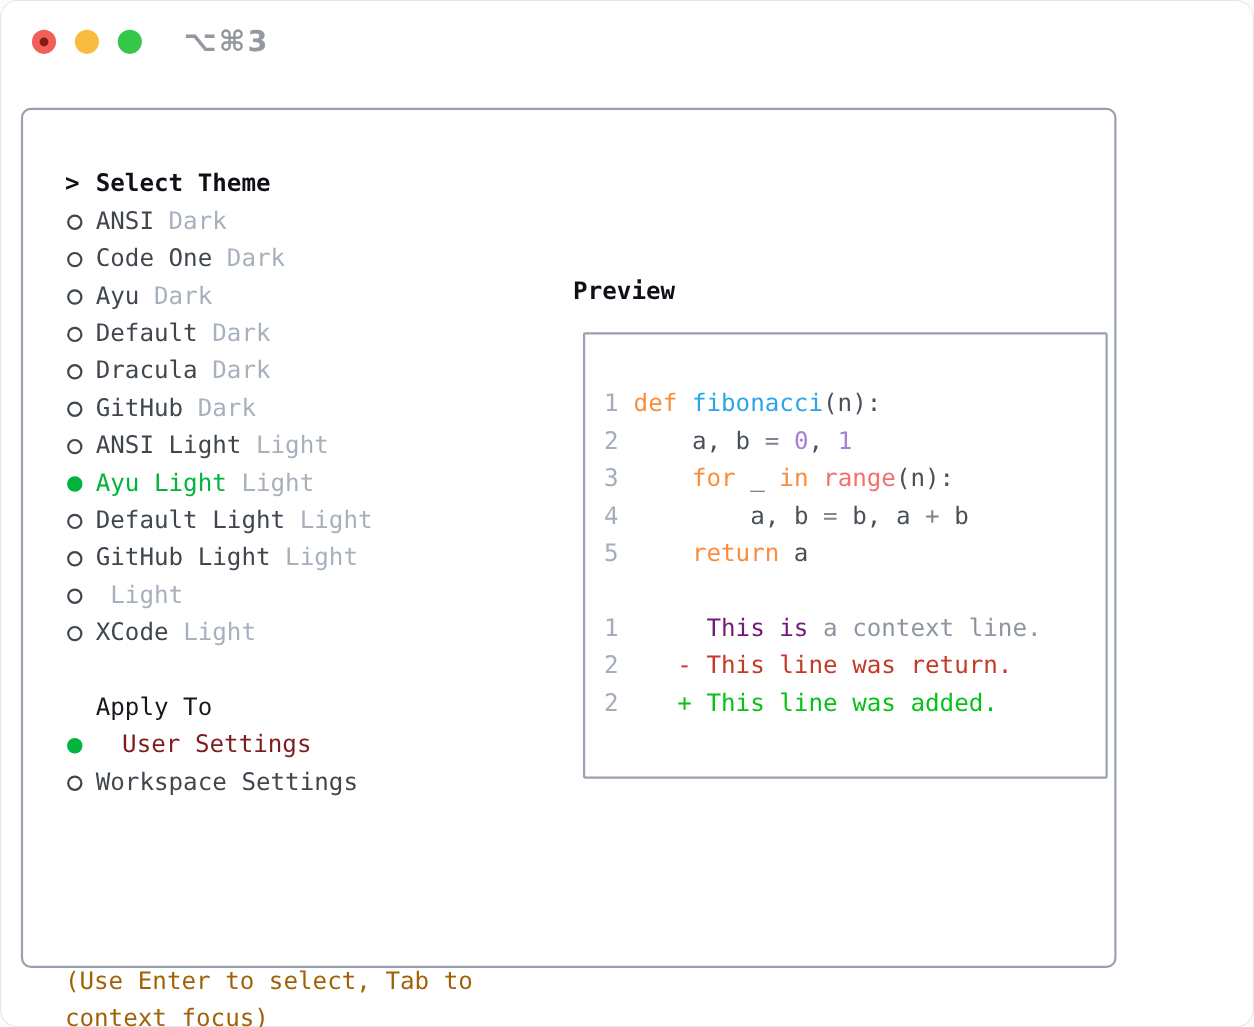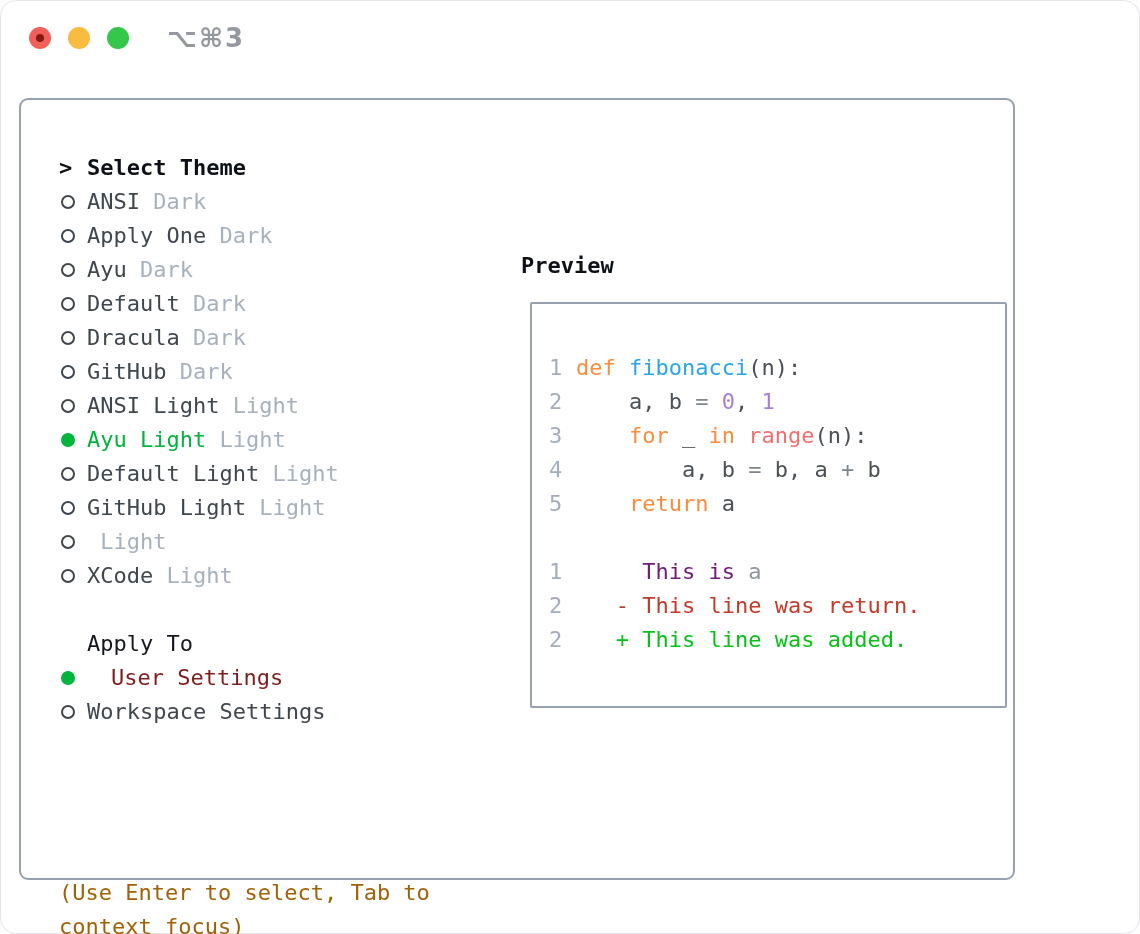--- a/index.html
+++ b/index.html
@@ -57,21 +57,21 @@
   </div>
 
   <div class="panel">
 
     <div class="rows" id="theme-list" style="top:51px;">
       <div class="row">
         <span class="glyph-col"><span class="prompt">&gt;</span></span>
         <span class="hdr">Select Theme</span>
       </div>
     <div class="row"><span class="glyph-col"><span class="circle"></span></span><span class="t-name">ANSI</span><span class="t-tag"> Dark</span></div>
-        <div class="row"><span class="glyph-col"><span class="circle"></span></span><span class="t-name">Apply One</span><span class="t-tag"> Dark</span></div>
+        <div class="row"><span class="glyph-col"><span class="circle"></span></span><span class="t-name">Code One</span><span class="t-tag"> Dark</span></div>
         <div class="row"><span class="glyph-col"><span class="circle"></span></span><span class="t-name">Ayu</span><span class="t-tag"> Dark</span></div>
         <div class="row"><span class="glyph-col"><span class="circle"></span></span><span class="t-name">Default</span><span class="t-tag"> Dark</span></div>
         <div class="row"><span class="glyph-col"><span class="circle"></span></span><span class="t-name">Dracula</span><span class="t-tag"> Dark</span></div>
         <div class="row"><span class="glyph-col"><span class="circle"></span></span><span class="t-name">GitHub</span><span class="t-tag"> Dark</span></div>
         <div class="row"><span class="glyph-col"><span class="circle"></span></span><span class="t-name">ANSI Light</span><span class="t-tag"> Light</span></div>
         <div class="row"><span class="glyph-col"><span class="circle sel" style="background: rgb(0, 180, 60);"></span></span><span class="t-name" style="color: rgb(0, 180, 60);">Ayu Light</span><span class="t-tag"> Light</span></div>
         <div class="row"><span class="glyph-col"><span class="circle"></span></span><span class="t-name">Default Light</span><span class="t-tag"> Light</span></div>
         <div class="row"><span class="glyph-col"><span class="circle"></span></span><span class="t-name">GitHub Light</span><span class="t-tag"> Light</span></div>
         <div class="row"><span class="glyph-col"><span class="circle"></span></span><span class="t-tag"> Light</span></div>
         <div class="row"><span class="glyph-col"><span class="circle"></span></span><span class="t-name">XCode</span><span class="t-tag"> Light</span></div>
@@ -89,19 +89,19 @@
     <div class="hint"><span>(Use Enter to select, Tab to</span><br><span>context focus)</span></div>
 
     <div class="pv-title">Preview</div>
     <div class="pv-box" id="code-lines">
         <div class="code-line"><span class="lnum" style="color: rgb(164, 173, 187);">1</span><span style="color: rgb(250, 140, 59);">def </span><span class="it" style="color: rgb(42, 165, 232);">fibonacci</span><span style="color: rgb(74, 80, 88);">(n):</span></div>
         <div class="code-line"><span class="lnum" style="color: rgb(164, 173, 187);">2</span><span style="color: rgb(74, 80, 88);">    </span><span class="it" style="color: rgb(74, 80, 88);">a</span><span style="color: rgb(74, 80, 88);">, </span><span class="it" style="color: rgb(74, 80, 88);">b</span><span style="color: rgb(125, 133, 143);"> = </span><span style="color: rgb(168, 127, 216);">0</span><span style="color: rgb(74, 80, 88);">, </span><span style="color: rgb(168, 127, 216);">1</span></div>
         <div class="code-line"><span class="lnum" style="color: rgb(164, 173, 187);">3</span><span style="color: rgb(74, 80, 88);">    </span><span style="color: rgb(250, 140, 59);">for</span><span style="color: rgb(74, 80, 88);"> _ </span><span style="color: rgb(250, 140, 59);">in</span><span style="color: rgb(74, 80, 88);"> </span><span style="color: rgb(242, 112, 109);">range</span><span style="color: rgb(74, 80, 88);">(n):</span></div>
         <div class="code-line"><span class="lnum" style="color: rgb(164, 173, 187);">4</span><span style="color: rgb(74, 80, 88);">        </span><span class="it" style="color: rgb(74, 80, 88);">a</span><span style="color: rgb(74, 80, 88);">, </span><span class="it" style="color: rgb(74, 80, 88);">b</span><span style="color: rgb(125, 133, 143);"> = </span><span class="it" style="color: rgb(74, 80, 88);">b</span><span style="color: rgb(74, 80, 88);">, </span><span class="it" style="color: rgb(74, 80, 88);">a</span><span style="color: rgb(125, 133, 143);"> + </span><span class="it" style="color: rgb(74, 80, 88);">b</span></div>
         <div class="code-line"><span class="lnum" style="color: rgb(164, 173, 187);">5</span><span style="color: rgb(74, 80, 88);">    </span><span style="color: rgb(250, 140, 59);">return </span><span class="it" style="color: rgb(74, 80, 88);">a</span></div>
         <div class="code-line"><span class="lnum" style="color: rgb(164, 173, 187);"></span></div>
-        <div class="code-line"><span class="lnum" style="color: rgb(164, 173, 187);">1</span><span style="color: #701a75;">     This is </span><span class="it" style="color: rgb(141, 150, 160);">a</span></div>
+        <div class="code-line"><span class="lnum" style="color: rgb(164, 173, 187);">1</span><span style="color: #701a75;">     This is </span><span class="it" style="color: rgb(141, 150, 160);">a</span><span style="color: rgb(141, 150, 160);"> context line.</span></div>
         <div class="code-line"><span class="lnum" style="color: rgb(164, 173, 187);">2</span><span style="color: rgb(196, 58, 40);">   - This line was return.</span></div>
         <div class="code-line"><span class="lnum" style="color: rgb(164, 173, 187);">2</span><span style="color: rgb(6, 194, 22);">   + This line was added.</span></div>
       </div>
 
   </div>
 </div>
 
 </body></html>

